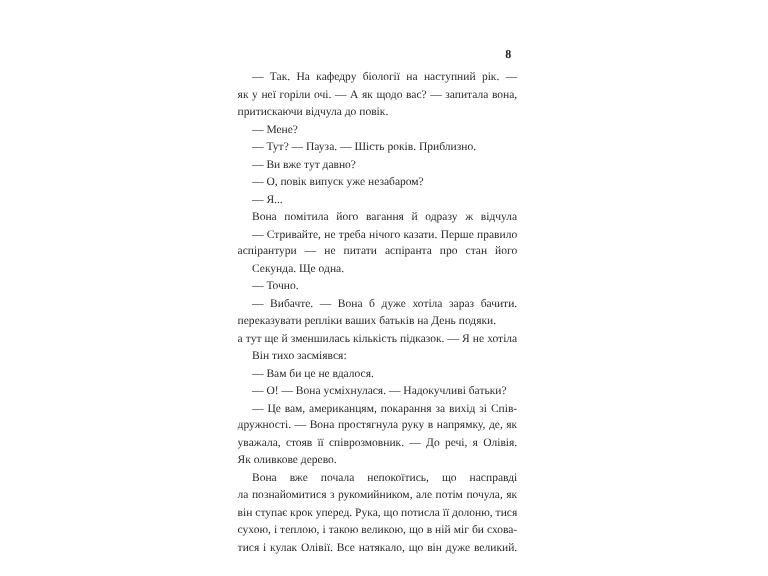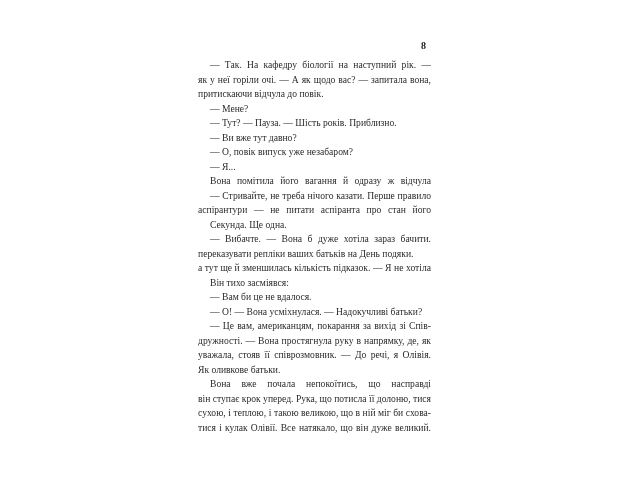--- a/index.html
+++ b/index.html
@@ -64,28 +64,30 @@
       <span class="line">притискаючи відчула до повік.</span>
       <span class="line indent">— Мене?</span>
       <span class="line indent">— Тут? — Пауза. — Шість років. Приблизно.</span>
       <span class="line indent">— Ви вже тут давно?</span>
       <span class="line indent">— О, повік випуск уже незабаром?</span>
       <span class="line indent">— Я...</span>
       <span class="line indent justify">Вона помітила його вагання й одразу ж відчула провину.</span>
       <span class="line indent justify">— Стривайте, не треба нічого казати. Перше правило</span>
       <span class="line justify">аспірантури — не питати аспіранта про стан його дисертації.</span>
       <span class="line indent">Секунда. Ще одна.</span>
+      <span class="line indent">— Точно.</span>
       <span class="line indent justify">— Вибачте. — Вона б дуже хотіла зараз бачити. Соці-</span>
       <span class="line">переказувати репліки ваших батьків на День подяки.</span>
       <span class="line justify">а тут ще й зменшилась кількість підказок. — Я не хотіла</span>
       <span class="line indent">Він тихо засміявся:</span>
       <span class="line indent">— Вам би це не вдалося.</span>
       <span class="line indent">— О! — Вона усміхнулася. — Надокучливі батьки?</span>
       <span class="line indent justify">— Це вам, американцям, покарання за вихід зі Спів-</span>
       <span class="line justify">дружності. — Вона простягнула руку в напрямку, де, як</span>
       <span class="line justify">уважала, стояв її співрозмовник. — До речі, я Олівія.</span>
-      <span class="line">Як оливкове батьки.</span>
+      <span class="line">Як оливкове дерево.</span>
       <span class="line indent justify">Вона вже почала непокоїтись, що насправді спробува-</span>
+      <span class="line justify">ла познайомитися з рукомийником, але потім почула, як</span>
       <span class="line justify">він ступає крок уперед. Рука, що потисла її долоню, тися</span>
       <span class="line justify">сухою, і теплою, і такою великою, що в ній міг би схова-</span>
       <span class="line justify">тися і кулак Олівії. Все натякало, що він дуже великий.</span>
     </div>
 </div>
 
 </body></html>

